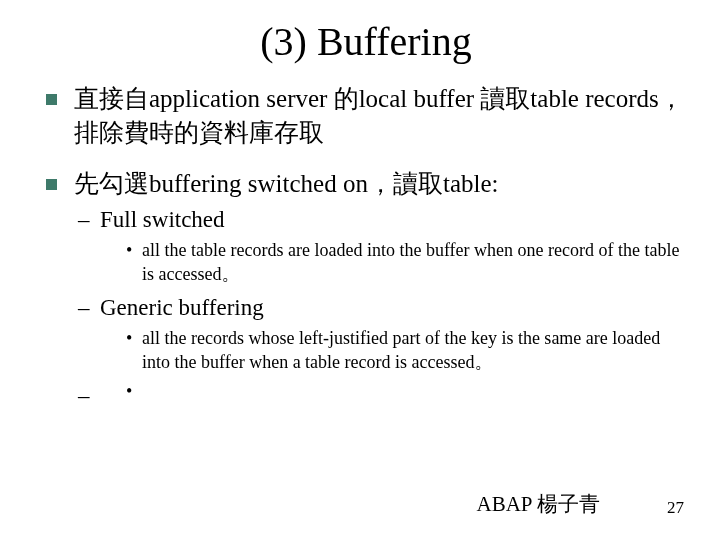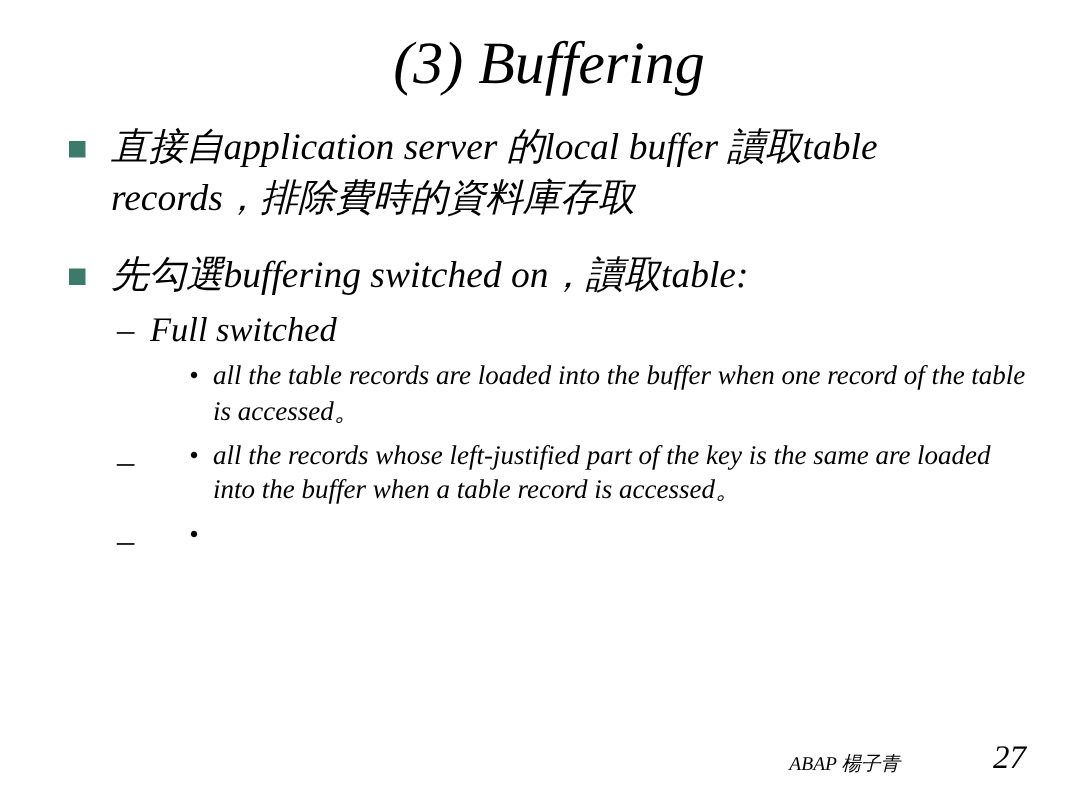--- a/index.html
+++ b/index.html
@@ -11,21 +11,20 @@
     font-family: "Times New Roman", Times, serif;
     color: #000;
     overflow: hidden;
   }
   .slide {
     position: relative;
     width: 720px;
     height: 540px;
     box-sizing: border-box;
     padding: 18px 32px 0 44px;
-    font-style: italic;
   }
   .title {
     text-align: center;
     font-size: 40px;
     margin: 0 0 14px 0;
     font-weight: normal;
   }
   .l1 {
     margin: 0 0 6px 0;
     padding: 0;
@@ -78,27 +77,27 @@
   }
   .l3-dot {
     position: absolute;
     left: 0;
     top: 0;
   }
   .footer-left {
     position: absolute;
     right: 120px;
     bottom: 22px;
-    font-size: 13px;
+    font-size: 21px;
   }
   .footer-right {
     position: absolute;
     right: 36px;
     bottom: 22px;
-    font-size: 22px;
+    font-size: 17px;
     color: #000;
   }
 </style>
 </head>
 <body>
 
 <div class="slide">
 
   <h1 class="title">(3) Buffering</h1>
 
@@ -117,20 +116,21 @@
           <span>Full switched</span>
           <ul class="l3">
             <li>
               <span class="l3-dot">•</span>
               <span>all the table records are loaded into the buffer when one record of the table is accessed。</span>
             </li>
           </ul>
         </li>
         <li>
           <span class="l2-dash">–</span>
+          <span>Generic buffering</span>
           <ul class="l3">
             <li>
               <span class="l3-dot">•</span>
               <span>all the records whose left-justified part of the key is the same are loaded into the buffer when a table record is accessed。</span>
             </li>
           </ul>
         </li>
         <li>
           <span class="l2-dash">–</span>
           <ul class="l3">

